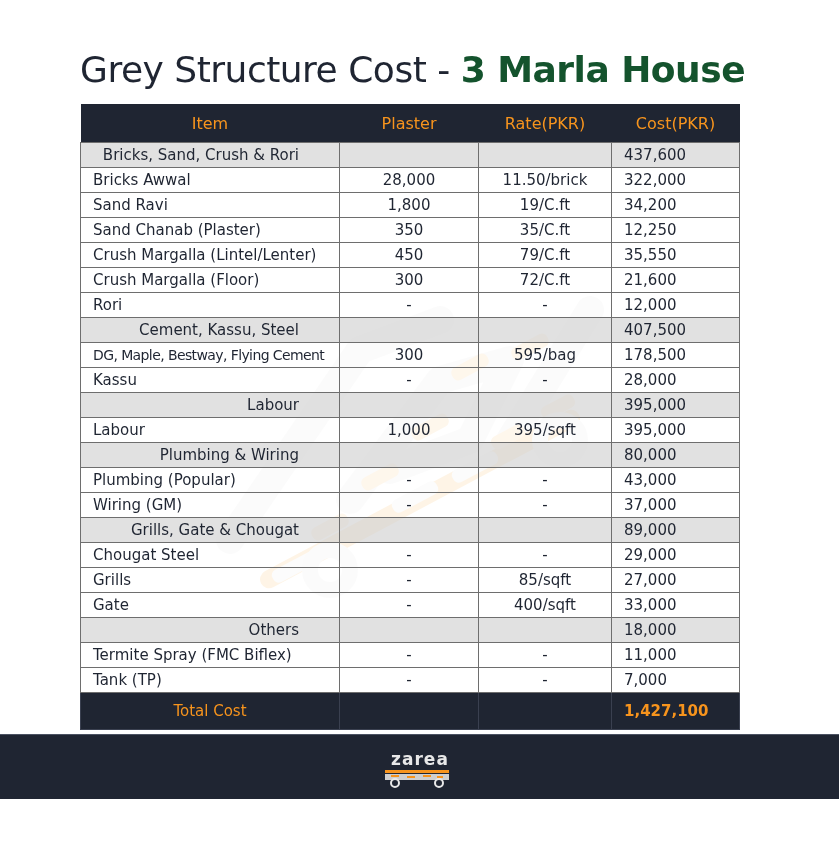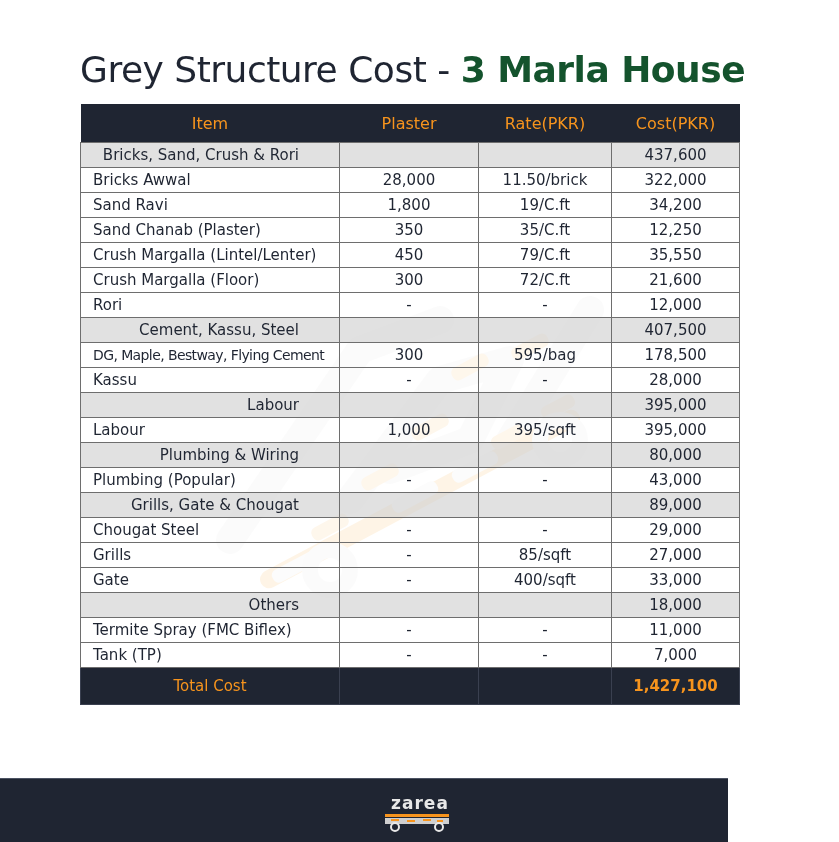--- a/index.html
+++ b/index.html
@@ -28,30 +28,30 @@
     background:#1f2532; color:#f7941d; font-weight:normal; font-size:16px;
     height:38px; padding:0; text-align:center; border:none;
   }
   table.cost td {
     height:24px; padding:0 12px; border:1px solid #6e6e6e; white-space:nowrap; overflow:hidden;
     background:rgba(255,255,255,0.75);
   }
   table.cost tr.group td { background:rgba(222,222,222,0.9); }
   table.cost tr.group td.item { text-align:right; padding-left:0; padding-right:40px; }
   table.cost td.qty, table.cost td.rate { text-align:center; }
-  table.cost td.cost { text-align:center; }
+  table.cost td.cost { }
   table.cost tr.total td {
     background:#1f2532; color:#f7941d; height:36px; border:1px solid #3a4050;
   }
   table.cost tr.total td.item { text-align:center; }
   table.cost tr.total td.cost { font-weight:bold; }
   .narrow { letter-spacing:-0.6px; font-size:14px;margin-top:31px; }
 
   .footer {
-    position:absolute; left:0; top:778px; width:728px; height:64px; background:#1f2532;
+    position:absolute; left:0; top:734px; width:839px; height:64px; background:#1f2532;
     border-top:1px solid #4b5262;
   }
   .logo { position:absolute; left:383px; top:14px; width:74px; height:40px; }
 </style>
 </head>
 <body>
 
 <div class="title">
   <span class="t1">Grey Structure Cost - </span><span class="t2">3 Marla House</span>
 </div>
@@ -175,20 +175,26 @@
         <td class="item">Plumbing &amp; Wiring</td>
         <td class="qty"></td>
         <td class="rate"></td>
         <td class="cost">80,000</td>
       </tr>
     <tr>
         <td class="item">Plumbing (Popular)</td>
         <td class="qty">-</td>
         <td class="rate">-</td>
         <td class="cost">43,000</td>
+      </tr>
+    <tr>
+        <td class="item">Wiring (GM)</td>
+        <td class="qty">-</td>
+        <td class="rate">-</td>
+        <td class="cost">37,000</td>
       </tr>
     <tr class="group">
         <td class="item">Grills, Gate &amp; Chougat</td>
         <td class="qty"></td>
         <td class="rate"></td>
         <td class="cost">89,000</td>
       </tr>
     <tr>
         <td class="item">Chougat Steel</td>
         <td class="qty">-</td>

